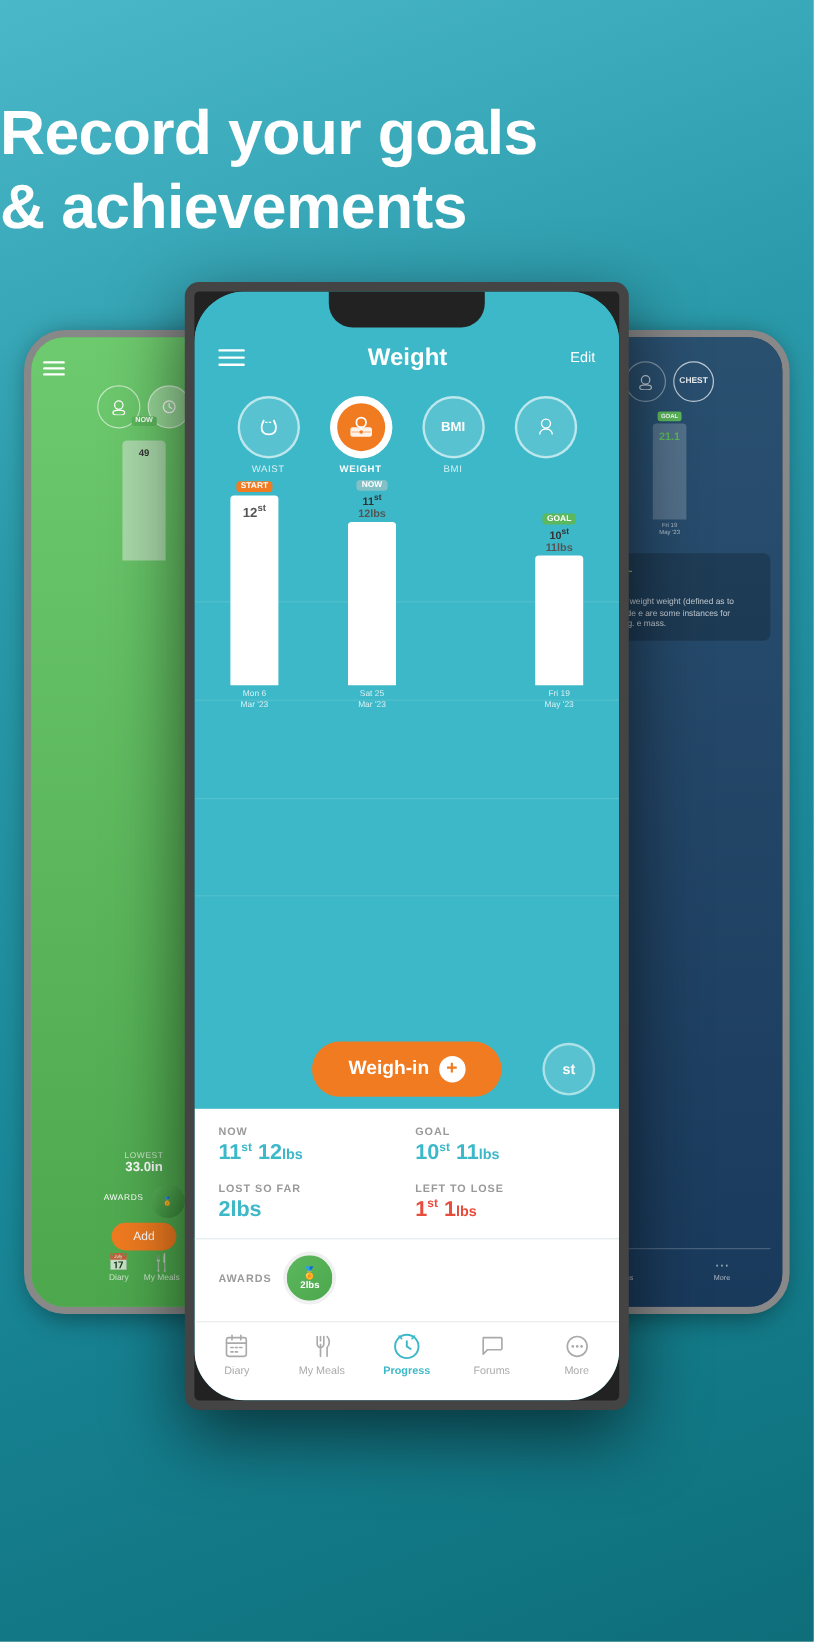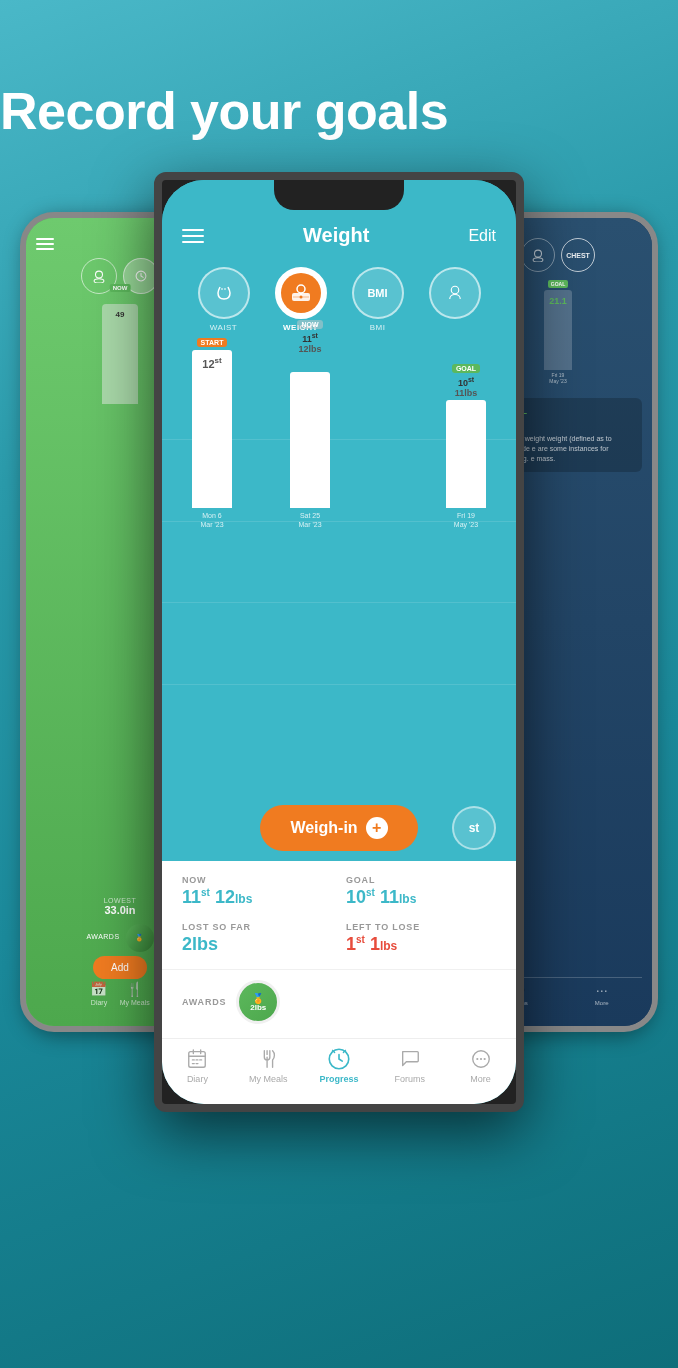--- a/index.html
+++ b/index.html
@@ -141,21 +141,21 @@
       background: white;
       border-radius: 2px;
     }
     .app-title {
       color: white;
       font-size: 20px;
       font-weight: 600;
     }
     .edit-btn {
       color: white;
-      font-size: 16px;
+      font-size: 12px;
     }
 
     
     .category-tabs {
       display: flex;
       justify-content: center;
       gap: 12px;
       padding: 10px 10px 5px;
       background: #3cb8c8;
     }
@@ -489,20 +489,21 @@
     .tag-grey { background: rgba(200,200,200,0.5); }
     .tag-green { background: #5cb85c; }
   </style>
 </head>
 <body>
 
 <div style="position:relative; width:678px; height:1368px; overflow:hidden; background: linear-gradient(160deg, #4ab8c8 0%, #2a9aaa 30%, #1a8899 60%, #0e6e7a 100%);">
 
   <div class="headline">
     <span>Record your goals</span><br>
+    <span>&amp; achievements</span>
   </div>
 
   <div class="phones-area">
 
     <div class="phone-left">
       <div class="phone-left-inner">
 
         <div class="hamburger" style="align-self:flex-start; margin-bottom:8px;">
           <div style="width:18px;height:2px;background:white;margin-bottom:3px;border-radius:2px;"></div>
           <div style="width:18px;height:2px;background:white;margin-bottom:3px;border-radius:2px;"></div>
@@ -682,21 +683,21 @@
                 <span style="font-size:11px;font-weight:700;color:#555;">12<sup style="font-size:8px;">st</sup></span>
               </div>
               <div style="font-size:7px;color:rgba(255,255,255,0.8);text-align:center;margin-top:3px;line-height:1.3;">Mon 6<br>Mar '23</div>
             </div>
 
             <div style="flex:1;"></div>
 
             <div class="bar-col" style="display:flex;flex-direction:column;align-items:center;">
               <div class="bar-tag tag-grey">NOW</div>
               <div style="font-size:9px;font-weight:700;color:#333;margin-bottom:1px;line-height:1;">11<sup style="font-size:7px;">st</sup></div>
-              <div style="font-size:9px;font-weight:700;color:#555;margin-bottom:18px;line-height:1;text-align:right;">12lbs</div>
+              <div style="font-size:9px;font-weight:700;color:#555;margin-bottom:2px;line-height:1;text-align:right;">12lbs</div>
               <div style="width:40px;background:white;border-radius:3px 3px 0 0;height:136px;"></div>
               <div style="font-size:7px;color:rgba(255,255,255,0.8);text-align:center;margin-top:3px;line-height:1.3;">Sat 25<br>Mar '23</div>
             </div>
 
             <div style="flex:2;"></div>
 
             <div class="bar-col" style="display:flex;flex-direction:column;align-items:center;">
               <div class="bar-tag tag-green">GOAL</div>
               <div style="font-size:9px;font-weight:700;color:#333;margin-bottom:1px;line-height:1;">10<sup style="font-size:7px;">st</sup></div>
               <div style="font-size:9px;font-weight:700;color:#555;margin-bottom:2px;line-height:1;">11lbs</div>

